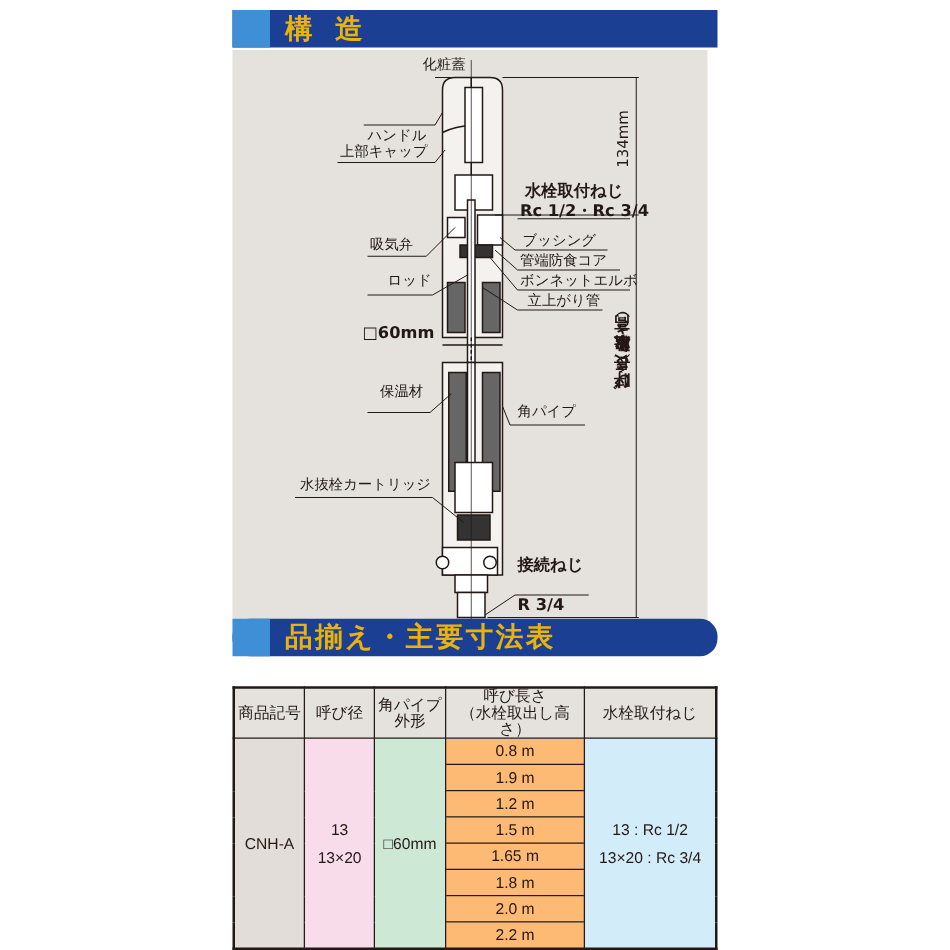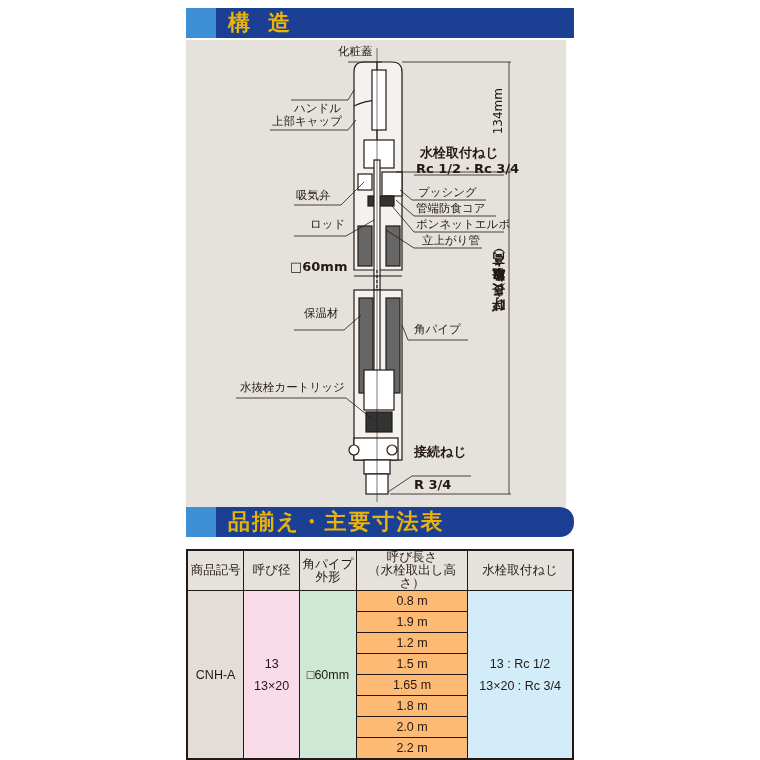--- a/index.html
+++ b/index.html
@@ -2,21 +2,21 @@
 <html><head>
 <meta charset="utf-8">
 <style>
   html,body{margin:0;padding:0;background:#ffffff;}
   body{width:760px;height:760px;position:relative;overflow:hidden;font-family:"DejaVu Sans","Liberation Sans",sans-serif;color:#231815;}
   .section-header{position:absolute;left:186px;width:388px;height:30px;background:#1b3f93;display:flex;align-items:center;}
   .section-header .accent{width:30px;height:100%;background:#3e8fd6;}
   .section-header .title{color:#eab308;font-size:22px;font-weight:bold;margin-left:12px;letter-spacing:2px;text-align:center;}
   #hdr1{top:8px;}
   #hdr1 .title{letter-spacing:18px;}
-  #hdr2{top:507px;border-radius:14px;}
+  #hdr2{top:495px;border-radius:14px;}
   .diagram{position:absolute;left:186px;top:40px;width:380px;height:467px;background:#e5e2de;}
   .lbl{position:absolute;font-size:11.5px;white-space:nowrap;color:#231815;}
   .lbl.bold{font-weight:bold;font-size:13px;}
   .vtext{position:absolute;writing-mode:vertical-rl;font-size:12px;white-space:nowrap;}
   .vtext.bold{font-weight:bold;font-size:13px;}
   table.spec{position:absolute;left:186px;top:549px;width:388px;border-collapse:collapse;font-family:"Liberation Sans","DejaVu Sans",sans-serif;font-size:12.5px;}
   table.spec th, table.spec td{border:1px solid #231815;text-align:center;padding:0;}
   table.spec th{background:#e5e2de;font-weight:normal;height:34px;line-height:13px;}
   table.spec td.len{background:#fdba74;height:20px;font-size:12.5px;}
   td.c-code{background:#e2ddd8;}

